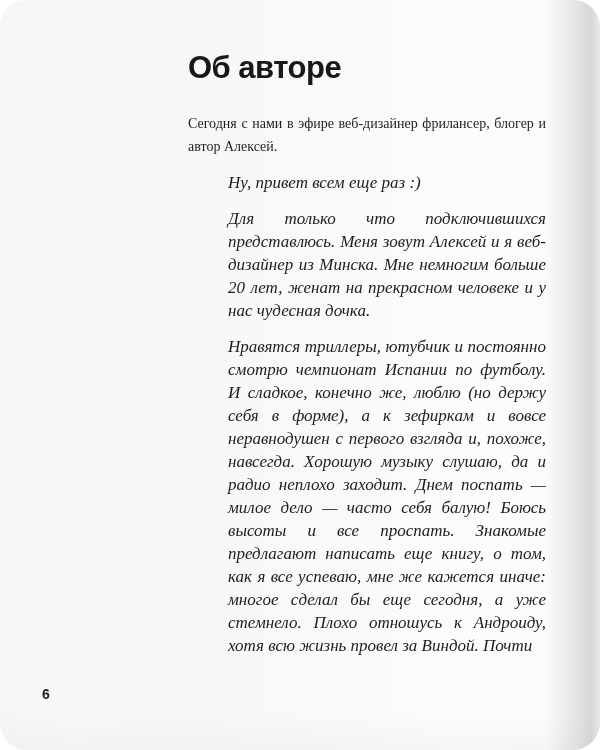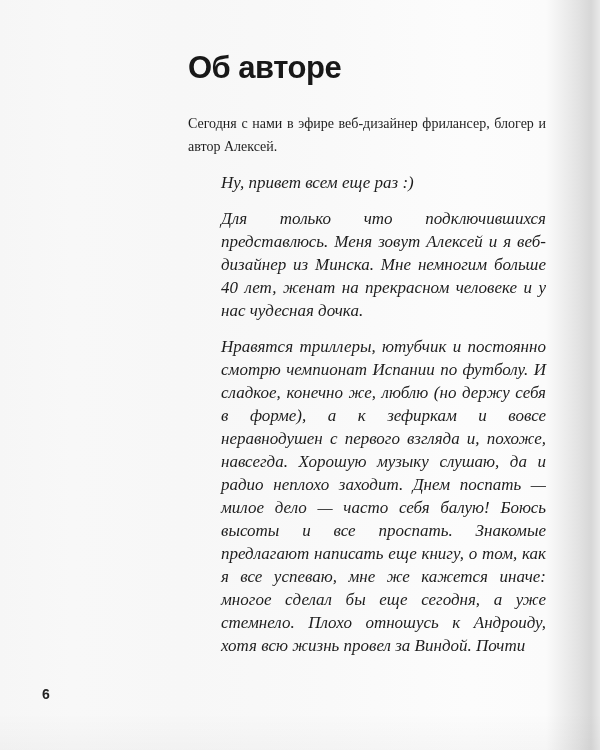--- a/index.html
+++ b/index.html
@@ -21,20 +21,21 @@
       linear-gradient(to right,
         #f6f6f6 0%,
         #f8f8f8 12%,
         #f7f7f7 30%,
         #f9f9f9 55%,
         #fcfcfc 78%,
         #fbfbfb 91%,
         #e2e2e2 96.5%,
         #d7d7d7 98.5%,
         #e9e9e9 100%);
+    border-radius: 27px;
   }
   .content {
     position: absolute;
     left: 188px;
     top: 52px;
     width: 358px;
     color: #1d1d1d;
   }
   h1.chapter-title {
     margin: 0;
@@ -50,21 +51,21 @@
     font-size: 14px;
     line-height: 23px;
     text-align: justify;
     color: #1d1d1d;
   }
   .quote-block {
     margin: 0 0 0 24px;
     font-style: italic;
   }
   .quote-block p {
-    margin: 13px 0 0 9px;
+    margin: 13px 0 0 16px;
     font-size: 17px;
     line-height: 23px;
     text-align: justify;
     color: #1d1d1d;
   }
   .page-number {
     position: absolute;
     left: 42px;
     top: 686px;
     font-family: "Liberation Sans", sans-serif;
@@ -79,21 +80,21 @@
 <div class="page">
 
   <div class="content">
 
     <h1 class="chapter-title">Об авторе</h1>
 
     <p class="intro">Сегодня с нами в эфире веб-дизайнер фрилансер, блогер и автор Алексей.</p>
 
     <div class="quote-block">
       <p>Ну, привет всем еще раз :)</p>
-      <p>Для только что подключившихся представлюсь. Меня зовут Алексей и я веб-дизайнер из Минска. Мне немногим больше 40 лет, женат на прекрасном чело­веке и у нас чудесная дочка.</p>
+      <p>Для только что подключившихся представлюсь. Меня зовут Алексей и я веб-дизайнер из Минска. Мне немногим больше 20 лет, женат на прекрасном чело­веке и у нас чудесная дочка.</p>
       <p>Нравятся триллеры, ютубчик и постоянно смотрю чемпионат Испании по футболу. И сладкое, конеч­но же, люблю (но держу себя в форме), а к зефиркам и вовсе неравнодушен с первого взгляда и, похоже, навсегда. Хорошую музыку слушаю, да и радио не­плохо заходит. Днем поспать — милое дело — часто себя балую! Боюсь высоты и все проспать. Знакомые предлагают написать еще книгу, о том, как я все успеваю, мне же кажется иначе: многое сделал бы еще сегодня, а уже стемнело. Плохо отношусь к Ан­дроиду, хотя всю жизнь провел за Виндой. Почти</p>
     </div>
 
   </div>
 
   <div class="page-number">6</div>
 
 </div>
 
 </body></html>

